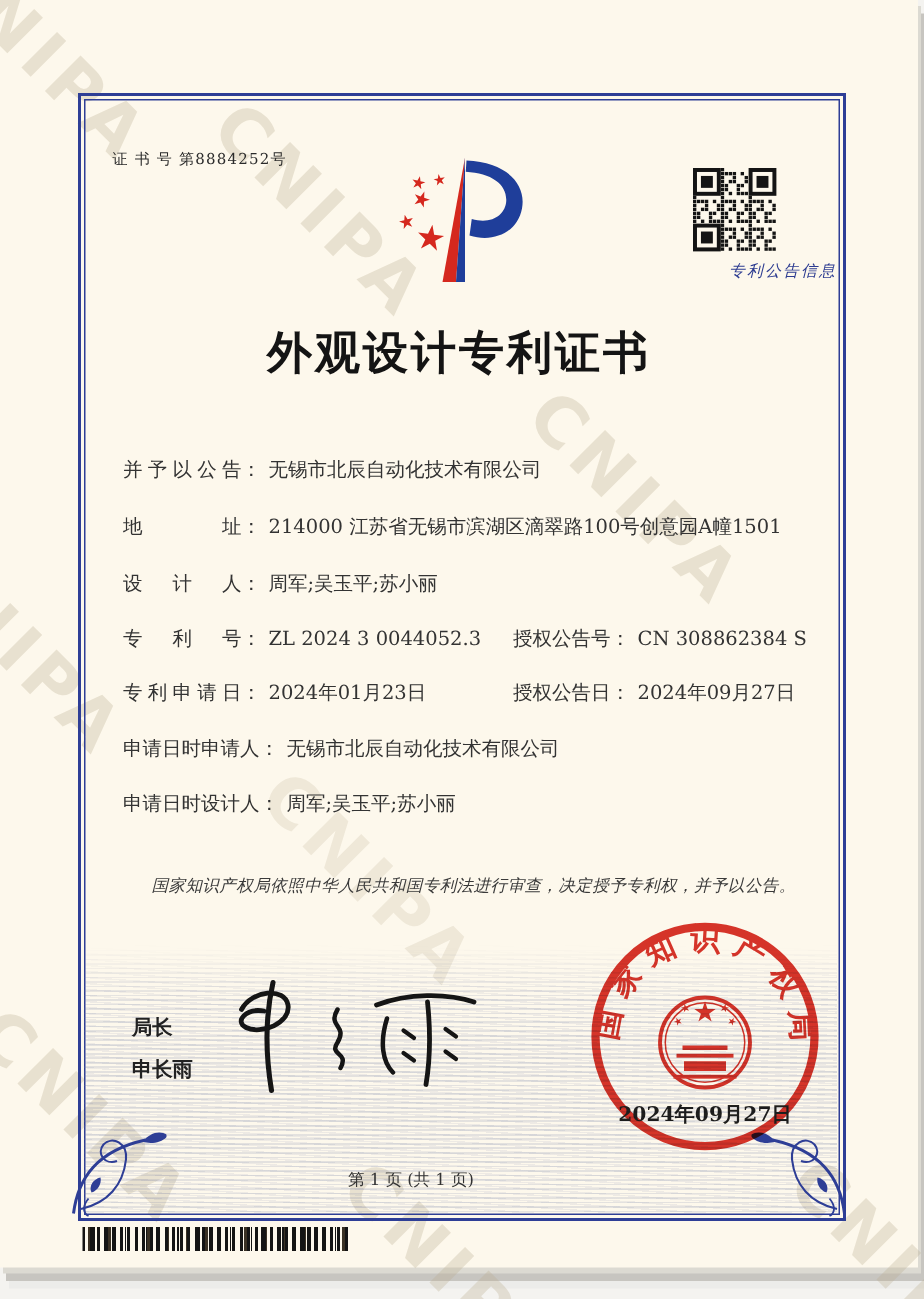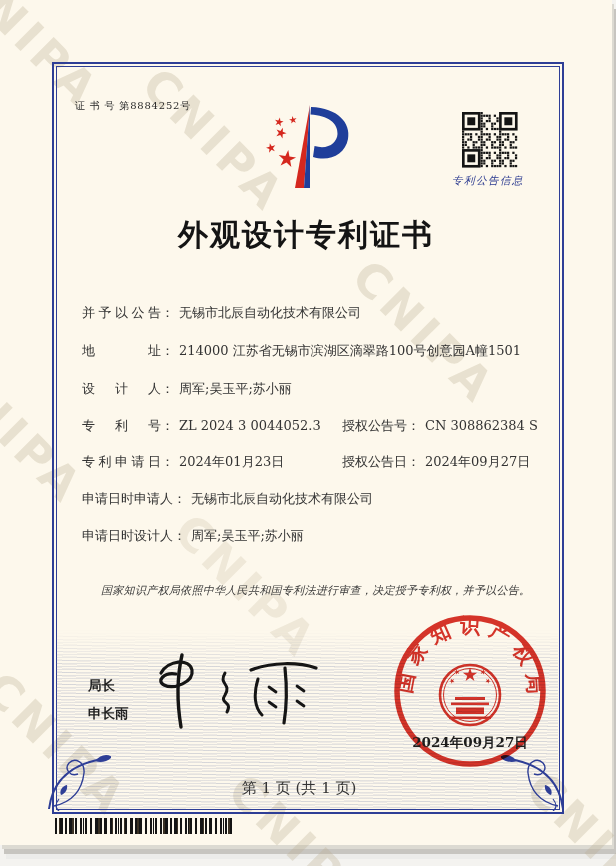--- a/index.html
+++ b/index.html
@@ -33,21 +33,21 @@
     background:
       repeating-linear-gradient(180deg,rgba(104,116,160,.17) 0 1px,rgba(104,116,160,0) 1px 3px),
       repeating-linear-gradient(184deg,rgba(104,116,160,.10) 0 1px,rgba(104,116,160,0) 1px 4px);
     -webkit-mask-image:linear-gradient(180deg,transparent 0,#000 36px);
     mask-image:linear-gradient(180deg,transparent 0,#000 36px);
   }
   .certno{position:absolute;left:75px;top:99px;z-index:3;font-size:10px;color:#2a2a2a;letter-spacing:.8px;}
   .logo{position:absolute;left:240px;top:96px;width:115px;height:95px;z-index:3;}
   .qr{position:absolute;left:462px;top:112px;width:56px;height:56px;z-index:3;}
   .qrcap{
-    position:absolute;left:452px;top:174px;width:94px;z-index:3;text-align:left;
+    position:absolute;left:464px;top:174px;width:94px;z-index:3;text-align:right;
     font-size:10.5px;font-style:italic;color:#2c3b90;letter-spacing:1.5px;
   }
   .title{
     position:absolute;left:52px;top:182px;width:508px;z-index:3;text-align:center;
     font-size:30px;font-weight:bold;color:#141414;letter-spacing:2px;margin-top:33px;
   }
   .frow{position:absolute;left:82px;width:462px;z-index:3;font-size:13px;color:#333;white-space:nowrap;}
   .flabel{display:inline-block;min-width:79px;text-align:justify;text-align-last:justify;}
   .fvalue{margin-left:5px;}
   .fcol2{position:absolute;left:260px;top:0;}
@@ -55,21 +55,21 @@
     font-size:11px;font-style:italic;color:#3a3a3a;line-height:20.5px;letter-spacing:.3px;}
   .legal .l1{text-indent:24px;white-space:nowrap;}
   .legal .l2{white-space:nowrap;}
   .director{
     position:absolute;left:88px;top:671px;z-index:4;line-height:28px;
     font-family:"DejaVu Sans","Liberation Sans",sans-serif;font-weight:bold;
     font-size:13.5px;color:#222;
   }
   .sig{position:absolute;left:148px;top:643px;width:190px;height:92px;z-index:4;}
   .seal{position:absolute;left:390px;top:611px;width:160px;height:160px;z-index:4;mix-blend-mode:multiply;opacity:.94;}
-  .footer{position:absolute;left:52px;top:779px;width:444px;z-index:4;text-align:center;font-size:15px;color:#333;padding-left:25px;}
+  .footer{position:absolute;left:52px;top:779px;width:444px;z-index:4;text-align:center;font-size:11px;color:#333;}
   .barcode{
     position:absolute;left:55px;top:818px;width:178px;height:16px;z-index:3;
     background:
       repeating-linear-gradient(90deg,#141414 0 2px,transparent 2px 5px),
       repeating-linear-gradient(90deg,#141414 0 1px,transparent 1px 7px),
       repeating-linear-gradient(90deg,transparent 0 4px,#3a3124 4px 6px,transparent 6px 13px);
   }
   .corner{position:absolute;width:64px;height:64px;z-index:3;color:#2e3e96;}
   .corner.bl{left:47px;top:747px;}
   .corner.br{left:501px;top:747px;transform:scaleX(-1);}

